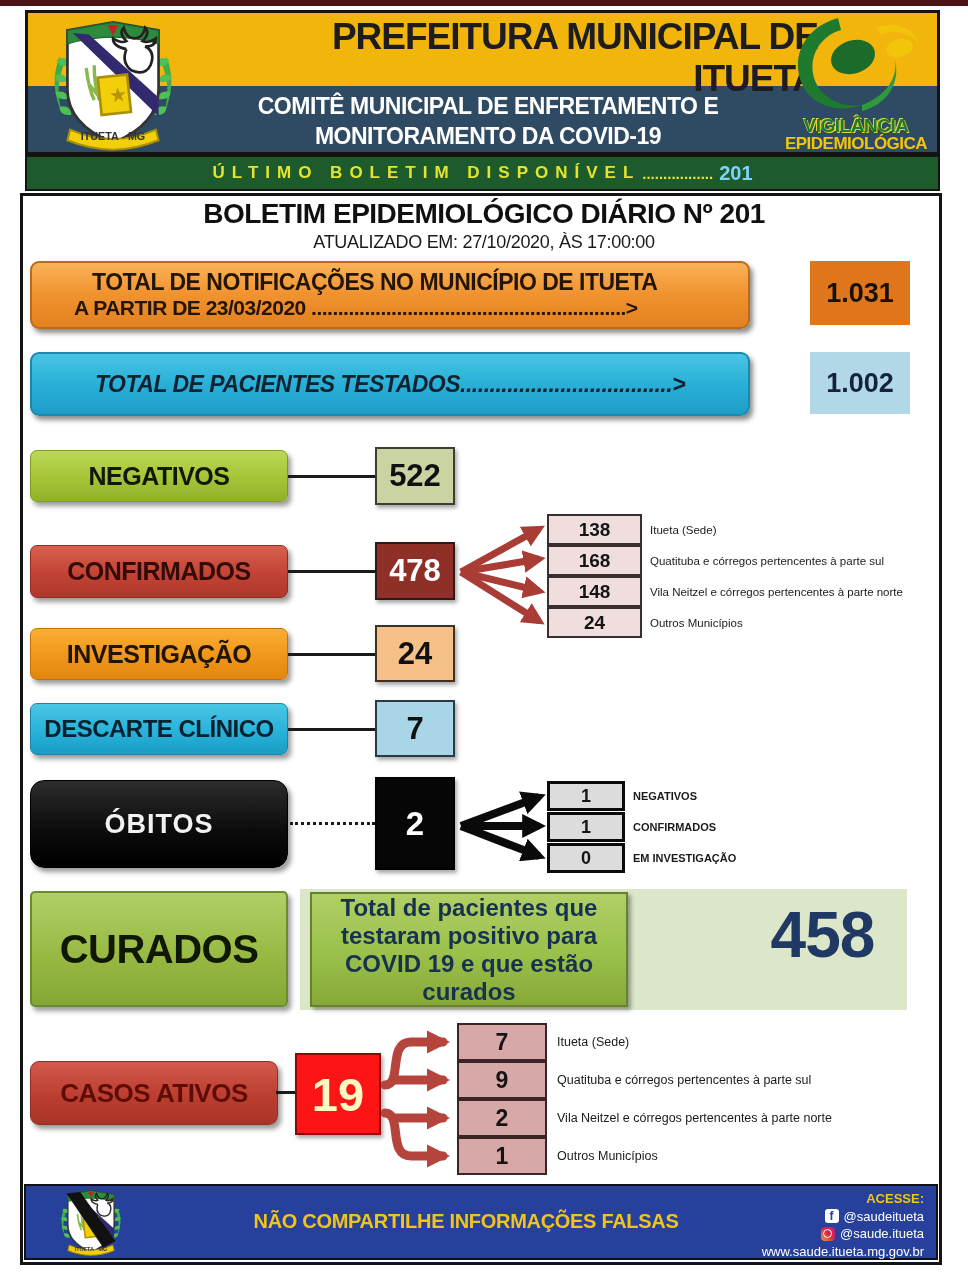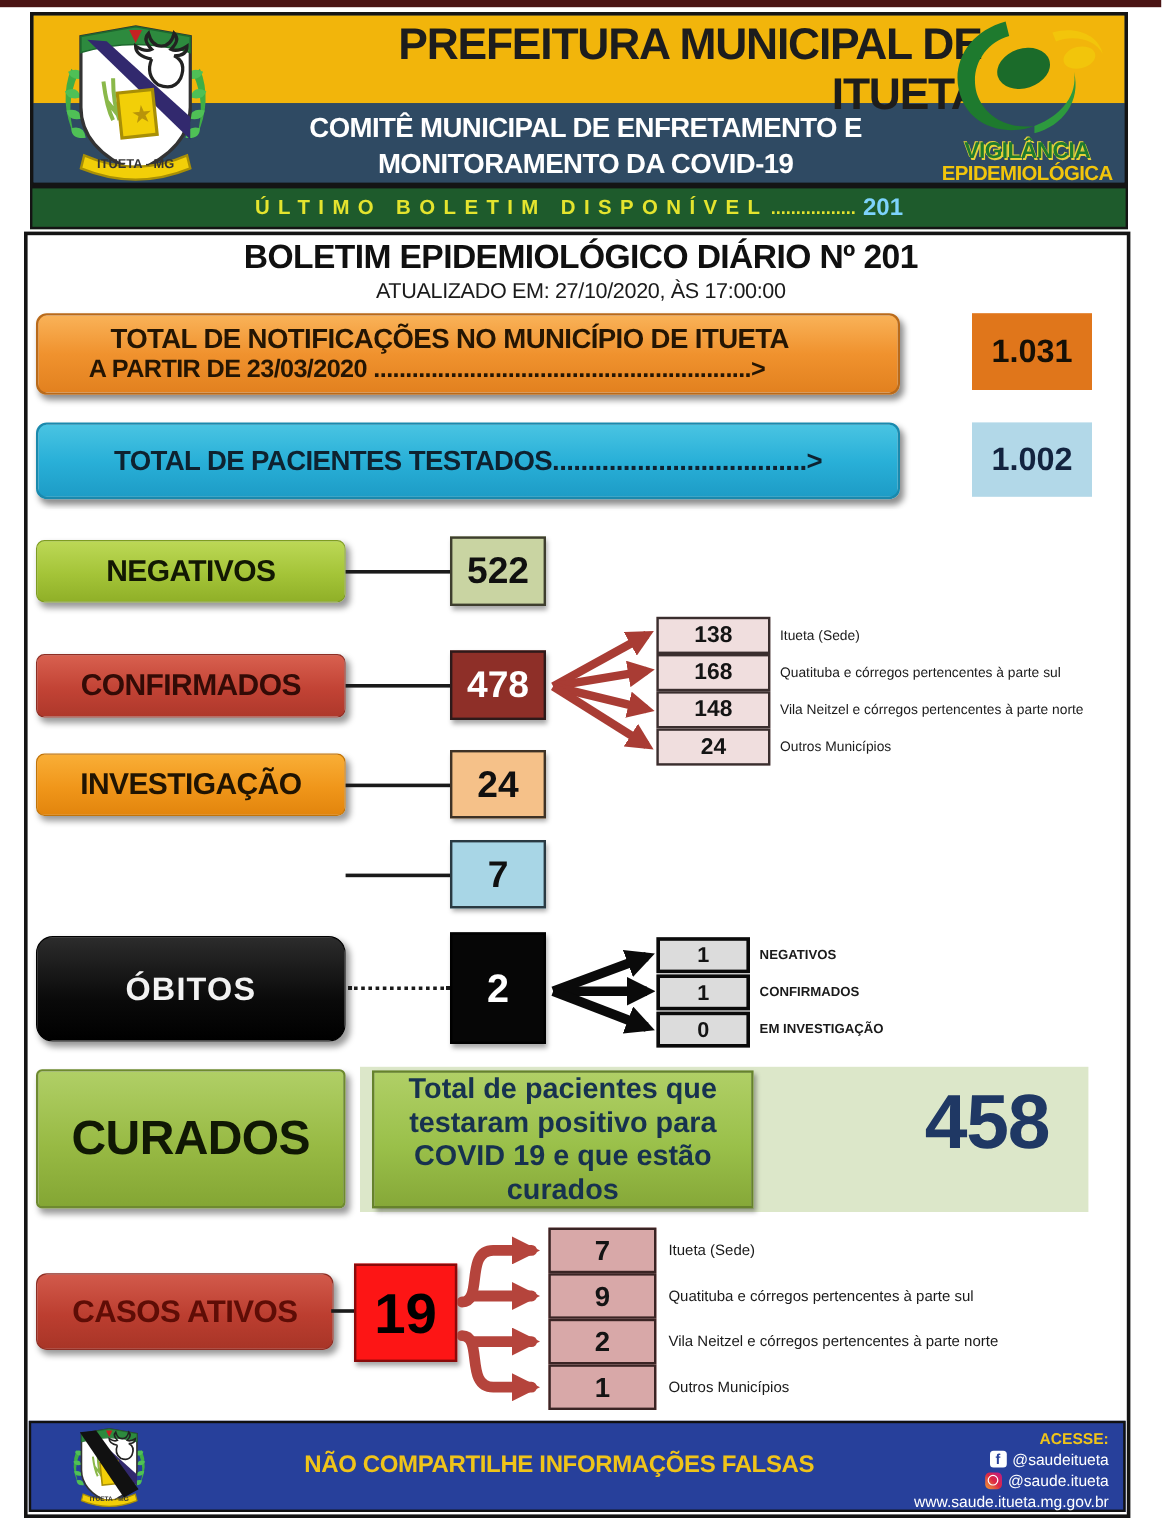--- a/index.html
+++ b/index.html
@@ -33,21 +33,21 @@
   .title { left:0; top:198px; width:968px; text-align:center; font-size:28px; font-weight:bold; color:#101010; letter-spacing:-0.5px; }
   .subtitle { left:0; top:232px; width:968px; text-align:center; font-size:18px; color:#1a1a1a; letter-spacing:-0.3px; }
 
   
   .bar { border-radius:9px; box-shadow:3px 4px 5px rgba(0,0,0,.45); }
   .bar-orange { left:30px; top:261px; width:720px; height:68px; background:linear-gradient(180deg,#f9b258 0%,#f0922e 50%,#e2811f 100%); border:2px solid #b96a1a; padding:6px 0 0 42px; }
   .bar-orange .l1 { font-size:23px; font-weight:bold; color:#241503; letter-spacing:-0.5px; padding-left:18px; }
   .bar-orange .l2 { font-size:21px; font-weight:bold; color:#241503; letter-spacing:-0.5px; }
   .valbox { font-weight:bold; text-align:center; }
   .val-orange { left:810px; top:261px; width:100px; height:64px; background:#e0761b; color:#161006; font-size:27px; }
-  .bar-blue { left:30px; top:352px; width:720px; height:64px; background:linear-gradient(180deg,#49c4e2 0%,#29b0d8 50%,#1d9cc6 100%); border:2px solid #1a89ad; }
+  .bar-blue { left:30px; top:352px; width:720px; height:64px; background:linear-gradient(180deg,#49c4e2 0%,#29b0d8 50%,#1d9cc6 100%); border:2px solid #1a89ad;font-style:italic; }
   .bar-blue .l1 { font-size:23px; font-weight:bold; color:#0e2230; letter-spacing:-0.5px; }
   .val-blue { left:810px; top:352px; width:100px; height:62px; background:#b2d8e8; color:#13233f; font-size:27px; }
 
   
   .rowbtn { border-radius:7px; box-shadow:3px 4px 5px rgba(0,0,0,.4); font-weight:bold; letter-spacing:-0.5px; }
   .btn-neg { left:30px; top:450px; width:258px; height:52px; background:linear-gradient(180deg,#bcd856 0%,#a4c438 55%,#90b028 100%); border:1px solid #7e9c22; font-size:25px; color:#121803; }
   .btn-conf { left:30px; top:545px; width:258px; height:53px; background:linear-gradient(180deg,#d8604f 0%,#c24335 55%,#ae382b 100%); border:1px solid #8e2e24; font-size:25px; color:#330b06; }
   .btn-inv { left:30px; top:628px; width:258px; height:52px; background:linear-gradient(180deg,#f9ae36 0%,#f0961a 55%,#e2850d 100%); border:1px solid #c27408; font-size:25px; color:#201402; }
   .btn-desc { left:30px; top:703px; width:258px; height:52px; background:linear-gradient(180deg,#4ac6e4 0%,#28b2da 55%,#1a9dc4 100%); border:1px solid #1a85a8; font-size:24px; color:#07222e; }
   .btn-obit { left:30px; top:780px; width:258px; height:88px; background:linear-gradient(180deg,#2c2c2c 0%,#0a0a0a 60%,#000 100%); border:1px solid #000; font-size:27px; color:#f2f2f2; letter-spacing:1px; border-radius:14px; }
@@ -56,21 +56,21 @@
 
   .connector { height:3px; background:#1a1a1a; }
   .connector-dotted { height:0; border-top:3px dotted #1a1a1a; }
 
   .numbox { font-weight:bold; text-align:center; box-shadow:2px 3px 4px rgba(0,0,0,.35); }
   .nb-neg { left:375px; top:447px; width:80px; height:58px; background:#c9d4a2; border:2px solid #3e3e2e; font-size:31px; color:#101010; }
   .nb-conf { left:375px; top:542px; width:80px; height:58px; background:#8e2f28; border:2px solid #2e1a1a; font-size:31px; color:#ffffff; }
   .nb-inv { left:375px; top:625px; width:80px; height:57px; background:#f5c189; border:2px solid #3e3226; font-size:31px; color:#101010; }
   .nb-desc { left:375px; top:700px; width:80px; height:57px; background:#a8d6e6; border:2px solid #2a3a42; font-size:31px; color:#101010; }
   .nb-obit { left:375px; top:777px; width:80px; height:93px; background:#060606; border:2px solid #000; font-size:33px; color:#ffffff; }
-  .nb-ativ { left:295px; top:1053px; width:86px; height:82px; background:#fd1515; border:2px solid #8a0a0a; font-size:47px; color:#000000; }
+  .nb-ativ { left:295px; top:1053px; width:86px; height:82px; background:#fd1515; border:2px solid #8a0a0a; font-size:47px; color:#fef9c3; }
 
   
   .mini { position:absolute; left:547px; width:95px; height:31px; background:#f0dede; border:2px solid #3a2e2e; font-weight:bold; font-size:19px; color:#141414; display:flex; align-items:center; justify-content:center; }
   .mini-label { position:absolute; left:650px; width:300px; font-size:11.5px; color:#1a1a1a; display:flex; align-items:center; height:31px; }
   .gray { left:547px; width:78px; height:30px; background:#dcdcdc; border:3px solid #0a0a0a; font-size:18px; }
   .gray-label { left:633px; font-size:11px; font-weight:bold; height:30px; }
   .pinkbig { left:457px; width:90px; height:38px; background:#d8a8a8; border:2px solid #3a2424; font-size:23px; }
   .pink-label { left:557px; font-size:12.5px; height:38px; }
 
   
@@ -197,20 +197,21 @@
   <div class="mini" style="top:607px;">24</div>
   <div class="mini-label" style="top:514px;">Itueta (Sede)</div>
   <div class="mini-label" style="top:545px;">Quatituba e córregos pertencentes à parte sul</div>
   <div class="mini-label" style="top:576px;">Vila Neitzel e córregos pertencentes à parte norte</div>
   <div class="mini-label" style="top:607px;">Outros Municípios</div>
 
   <div class="abs rowbtn flexc btn-inv">INVESTIGAÇÃO</div>
   <div class="abs connector" style="left:288px; top:653px; width:87px;"></div>
   <div class="abs numbox flexc nb-inv">24</div>
 
+  <div class="abs rowbtn flexc btn-desc">DESCARTE CLÍNICO</div>
   <div class="abs connector" style="left:288px; top:728px; width:87px;"></div>
   <div class="abs numbox flexc nb-desc">7</div>
 
   <div class="abs rowbtn flexc btn-obit">ÓBITOS</div>
   <div class="abs connector-dotted" style="left:290px; top:822px; width:85px;"></div>
   <div class="abs numbox flexc nb-obit">2</div>
   <svg class="abs" style="left:455px; top:780px;" width="95" height="92">
     <line x1="6" y1="46" x2="84" y2="17" stroke="#0a0a0a" stroke-width="8" marker-end="url(#mblk)"></line>
     <line x1="6" y1="46" x2="84" y2="46" stroke="#0a0a0a" stroke-width="8" marker-end="url(#mblk)"></line>
     <line x1="6" y1="46" x2="84" y2="76" stroke="#0a0a0a" stroke-width="8" marker-end="url(#mblk)"></line>

